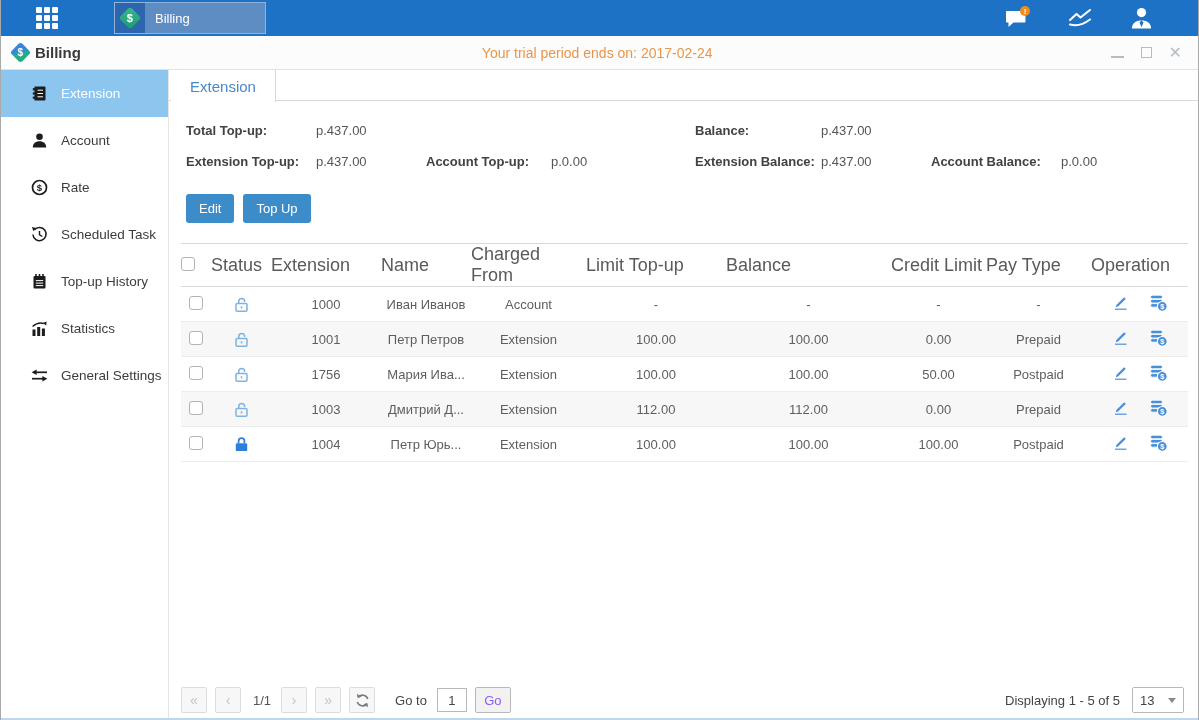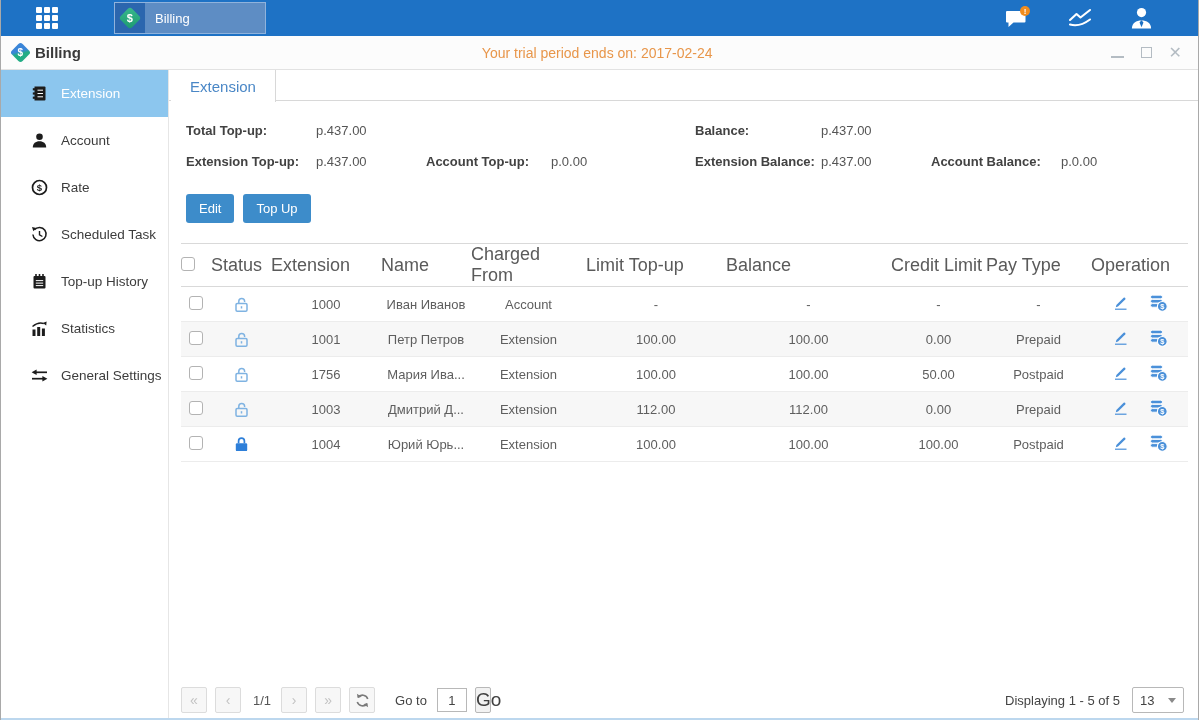--- a/index.html
+++ b/index.html
@@ -72,22 +72,22 @@
   .op-icons { display:inline-flex; gap:20px; align-items:center; }
   .op-icons > span { display:inline-flex; cursor:pointer; }
 
   
   .pagebar { position:absolute; left:12px; right:14px; top:615px; height:30px; display:flex; align-items:center; font-size:13px; color:#444; }
   .pg-btn { width:26px; height:26px; background:#f7f7f7; border:1px solid #dcdcdc; border-radius:2px;
             display:flex; align-items:center; justify-content:center; color:#c2c2c2; font-size:14px; cursor:pointer; margin-right:8px; }
   .pg-ind { margin:0 10px 0 4px; color:#555; }
   .goto-label { margin:0 10px 0 12px; }
   .goto-input { width:30px; height:24px; border:1px solid #b8b8b8; text-align:center; font-size:13px; font-family:inherit; color:#444; }
-  .go-btn { width:16px; height:26px; margin-left:8px; background:#f2f2f2; border:1px solid #b8b8b8; border-radius:2px;
-            font-size:19px; font-family:inherit; color:#404040; cursor:pointer; }
+  .go-btn { width:36px; height:26px; margin-left:8px; background:#f2f2f2; border:1px solid #b8b8b8; border-radius:2px;
+            font-size:13px; font-family:inherit; color:#8b5cf6; cursor:pointer; }
   .pg-right { margin-left:auto; display:flex; align-items:center; gap:12px; }
   .page-size { width:52px; height:26px; border:1px solid #b8b8b8; border-radius:2px; background:#fff;
                display:flex; align-items:center; padding:0 7px; cursor:pointer; color:#444; }
   .page-size .caret { margin-left:auto; width:0; height:0; border-left:4px solid transparent;
                       border-right:4px solid transparent; border-top:5px solid #8a8a8a; }
 </style>
 </head>
 <body>
 
 <div class="window">
@@ -457,21 +457,21 @@
     <td class="lock-wrap">
       
       <span style="display: inline-flex;">
         <svg width="19" height="19" viewBox="0 0 19 19">
           <path d="M6.6 8.2 V6.1 a2.9 2.9 0 0 1 5.8 0 V8.2" fill="none" stroke="#2e7fd9" stroke-width="1.7"></path>
           <rect x="3.8" y="8.2" width="11.4" height="7.9" rx="1.2" fill="#2e7fd9"></rect>
         </svg>
       </span>
     </td>
     <td>1004</td>
-    <td>Юрий Юрь...</td>
+    <td>Петр Юрь...</td>
     <td>Extension</td>
     <td>100.00</td>
     <td>100.00</td>
     <td>100.00</td>
     <td>Postpaid</td>
     <td>
       <span class="op-icons">
         <span>
           <svg width="17" height="17" viewBox="0 0 17 17">
             <path d="M4.4 11 L11.6 3.8 a1 1 0 0 1 1.4 0 l0.2 0.2 a1 1 0 0 1 0 1.4 L6 12.6 L3.8 13.2 z" fill="#4a90d9"></path>

